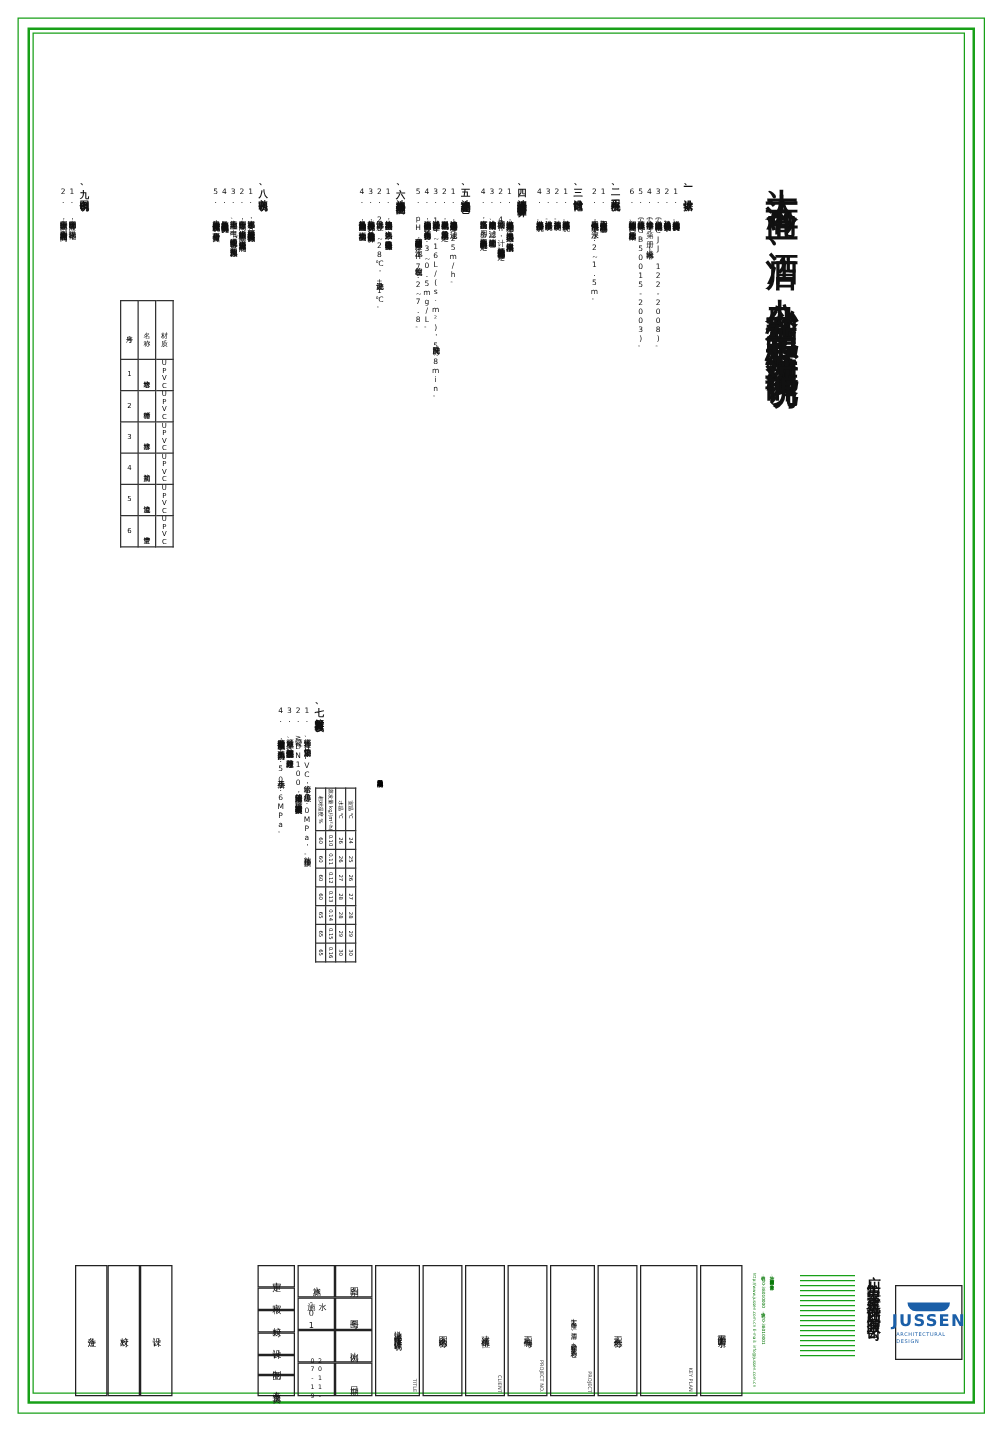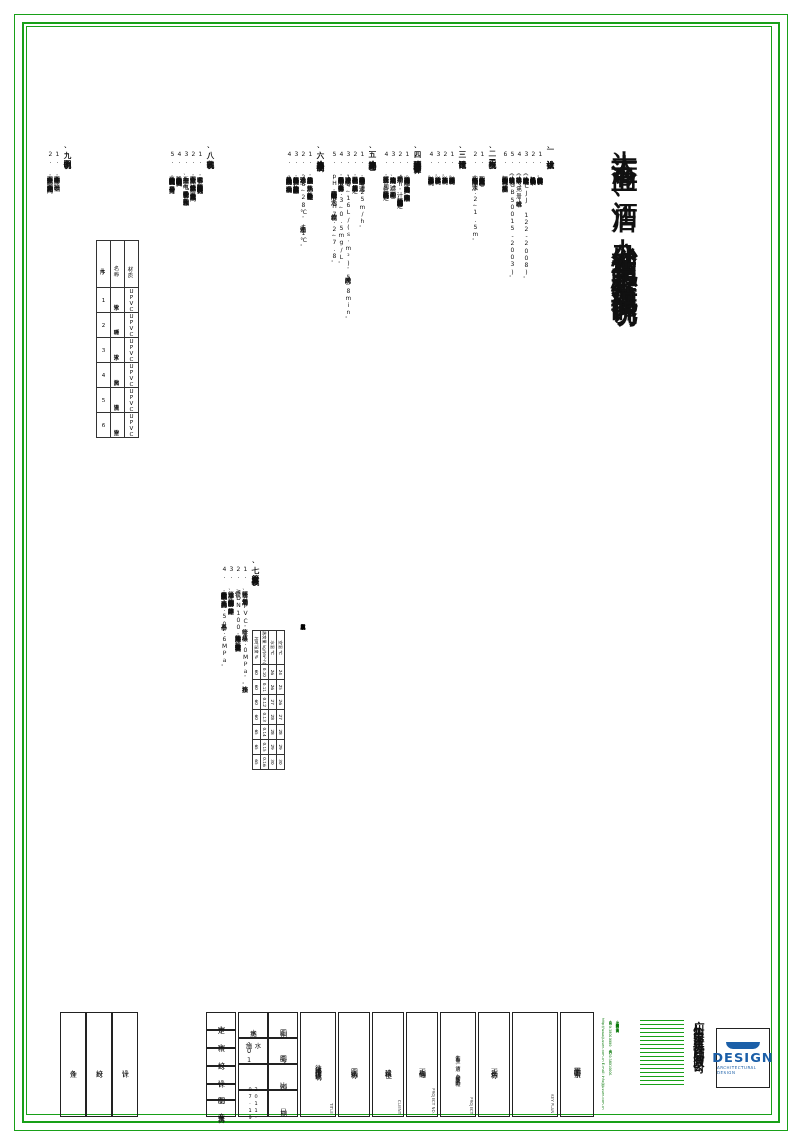--- a/index.html
+++ b/index.html
@@ -287,21 +287,21 @@
       <td>60</td>
       <td>65</td>
       <td>65</td>
       <td>65</td>
     </tr>
   </tbody>
     </table>
 
   <div class="logo-box" style="left:716px; top:1028px; width:52px; height:58px;">
     <div class="logo-swoosh"></div>
-    <div class="logo-main">DESIGN</div>
+    <div class="logo-main">JUSSEN</div>
     <div class="logo-sub">ARCHITECTURAL DESIGN</div>
   </div>
 
   <div class="co-name" style="left:690px; top:1012px; height:105px;">广州市中泰建筑设计顾问有限公司</div>
 
   <div class="greenlines" style="left:640px; top:1020px; width:44px;">
     <div></div>
       <div></div>
       <div></div>
       <div></div>

